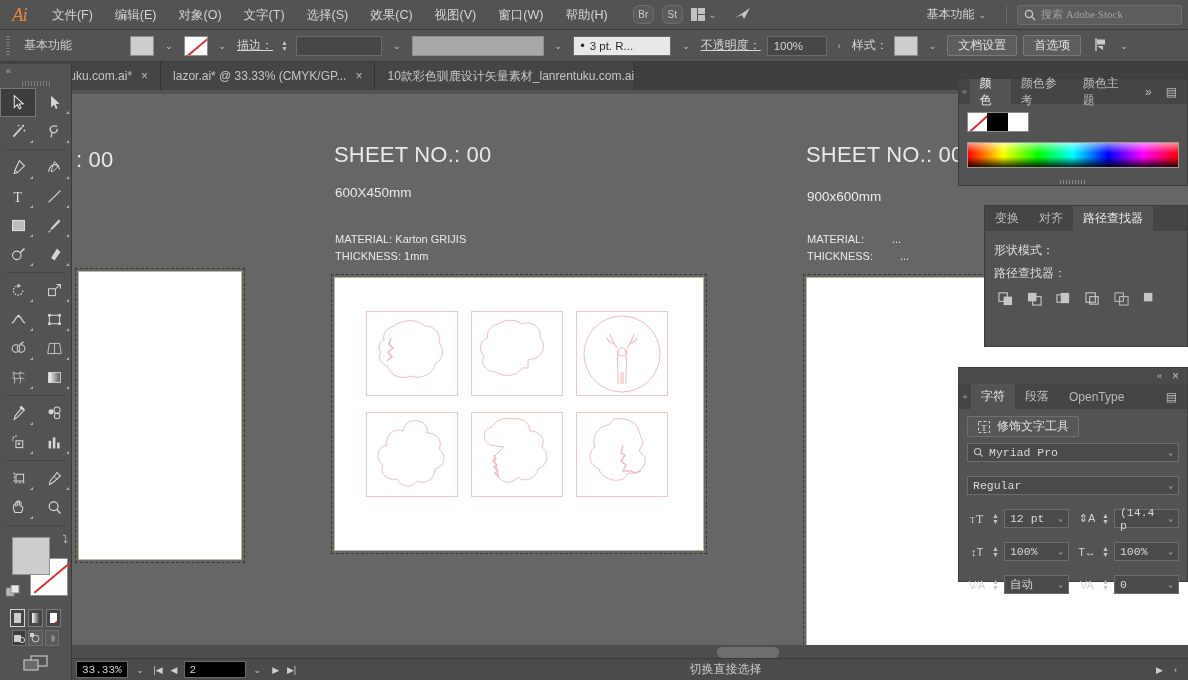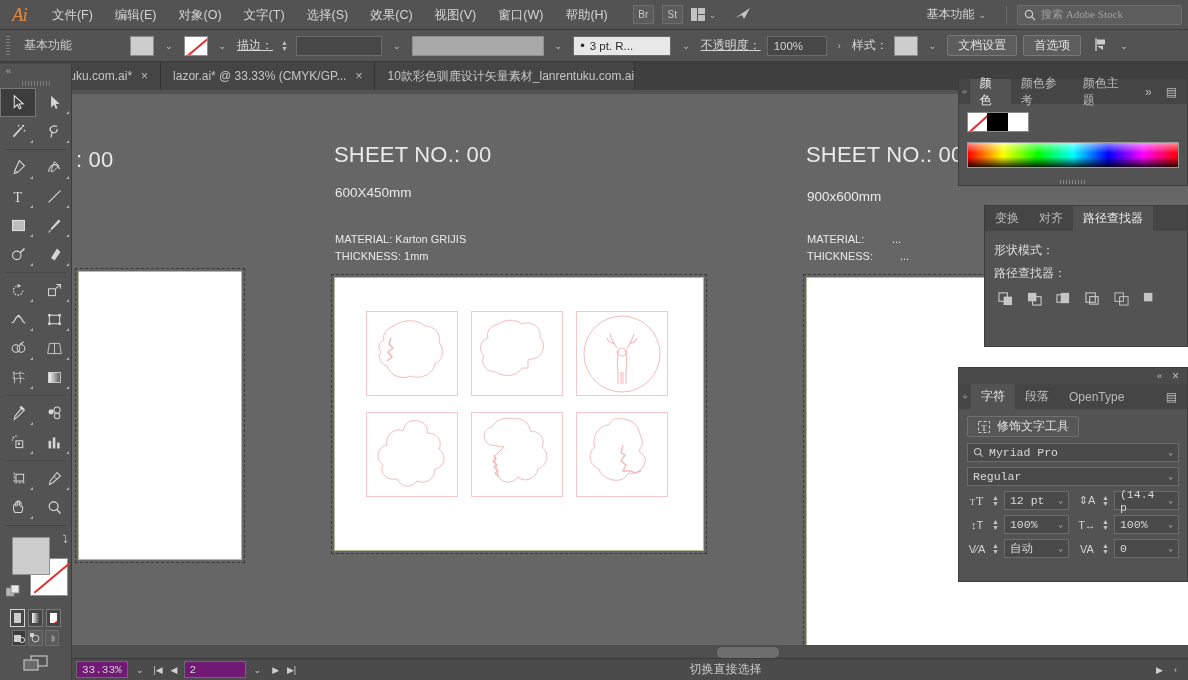--- a/index.html
+++ b/index.html
@@ -17,21 +17,21 @@
   }
   #ai-logo {
     font-family: "Liberation Serif", serif; font-style: italic; font-weight: normal;
     font-size: 19px; color: #e8863c; padding: 0 14px 0 12px; letter-spacing: -1px;
   }
   .menu-item { padding: 0 11px; font-size: 12.5px; color: #d4d4d4; line-height: 30px; cursor: default; }
   #menu-right { position: absolute; right: 6px; display: flex; align-items: center; gap: 0; }
   .sq-btn {
     width: 21px; height: 19px; border: 1px solid #6e6e6e; background: #5b5b5b;
     font-size: 10px; color: #c9c9c9; display: flex; align-items: center;
-    justify-content: center; margin-right: 8px; border-radius: 0;
+    justify-content: center; margin-right: 8px; border-radius: 6px;
   }
   .ws-name { font-size: 12px; color: #d4d4d4; margin-right: 4px; }
   .caret { font-size: 9px; color: #bdbdbd; margin-right: 10px; }
   .vdiv { width: 1px; height: 18px; background: #6a6a6a; margin: 0 10px; }
   #stock-search {
     width: 165px; height: 20px; background: #5d5d5d; border: 1px solid #6d6d6d;
     border-radius: 2px; display: flex; align-items: center; padding: 0 6px; gap: 5px;
   }
   #stock-search span.ph { font-size: 11px; color: #a0a0a0; font-family: Liberation Serif, serif; }
   #layout-icon { display: flex; gap: 1px; margin-right: 4px; }
@@ -122,36 +122,36 @@
   .panel { position: absolute; background: #535353; border: 1px solid #3d3d3d; z-index: 30; }
   .ptabs { display: flex; align-items: stretch; height: 25px; background: #454545; }
   .ptab { padding: 0 10px; display:flex; align-items:center; font-size: 12px; color:#b9b9b9; }
   .ptab.active { background:#535353; color:#eaeaea; }
   .pgrip { width:12px; display:flex; align-items:center; justify-content:center; font-size:8px; color:#a8a8a8;}
   .pbody { padding: 7px 9px; }
   .plabel { font-size: 12px; color:#dcdcdc; margin: 4px 0 6px; }
   .picon { width:22px; height:20px; display:flex; align-items:center; justify-content:center; }
   .picon svg { width:15px; height:15px; }
   .prow { display:flex; gap:7px; align-items:center; }
-  .ctrl-row { display:flex; align-items:center; gap:5px; margin-bottom:5px; }
+  .ctrl-row { display:flex; align-items:center; gap:5px; margin-bottom:14px; }
   .ctrl-ico { width:20px; height:18px; display:flex; align-items:center; justify-content:center; color:#d3d3d3; font-size:11px;}
   .spin2 { display:flex; flex-direction:column; font-size:7px; line-height:6px; color:#c5c5c5; }
   .tfield {
     height:19px; background:#4a4a4a; border:1px solid #6c6c6c; flex:1;
     display:flex; align-items:center; padding:0 5px; font-size:11.5px; color:#d8d8d8;
     font-family:"Liberation Mono", monospace;
   }
   .tfield .dd { margin-left:auto; font-size:8px; color:#c0c0c0; }
   
   #statusbar {
     position: absolute; left: 72px; right: 0; bottom: 0; height: 22px;
     background: #4b4b4b; border-top: 1px solid #3a3a3a; display: flex; align-items: center;
     padding-left: 4px; gap: 3px; font-size: 11px; color: #c8c8c8; z-index: 25;
   }
-  .sfield { height:17px; background:#701a75; border:1px solid #6a6a6a; display:flex;
+  .sfield { height:17px; background:#000000; border:1px solid #6a6a6a; display:flex;
      align-items:center; padding:0 5px; font-size:11px; color:#d2d2d2; font-family:"Liberation Mono", monospace;}
   .snav { width:13px; text-align:center; color:#cfcfcf; font-size:9px; }
   #sb-status { flex:1; text-align:center; font-size:12px; color:#c9c9c9; }
   #hscroll { position:absolute; left:72px; right:0; bottom:22px; height:13px; background:#4e4e4e; z-index:24;}
   #hthumb { position:absolute; left:645px; width:62px; top:2px; height:11px; background:#6e6e6e; border-radius:5px;}
 </style>
 </head>
 <body>
 
 <div id="menubar">

